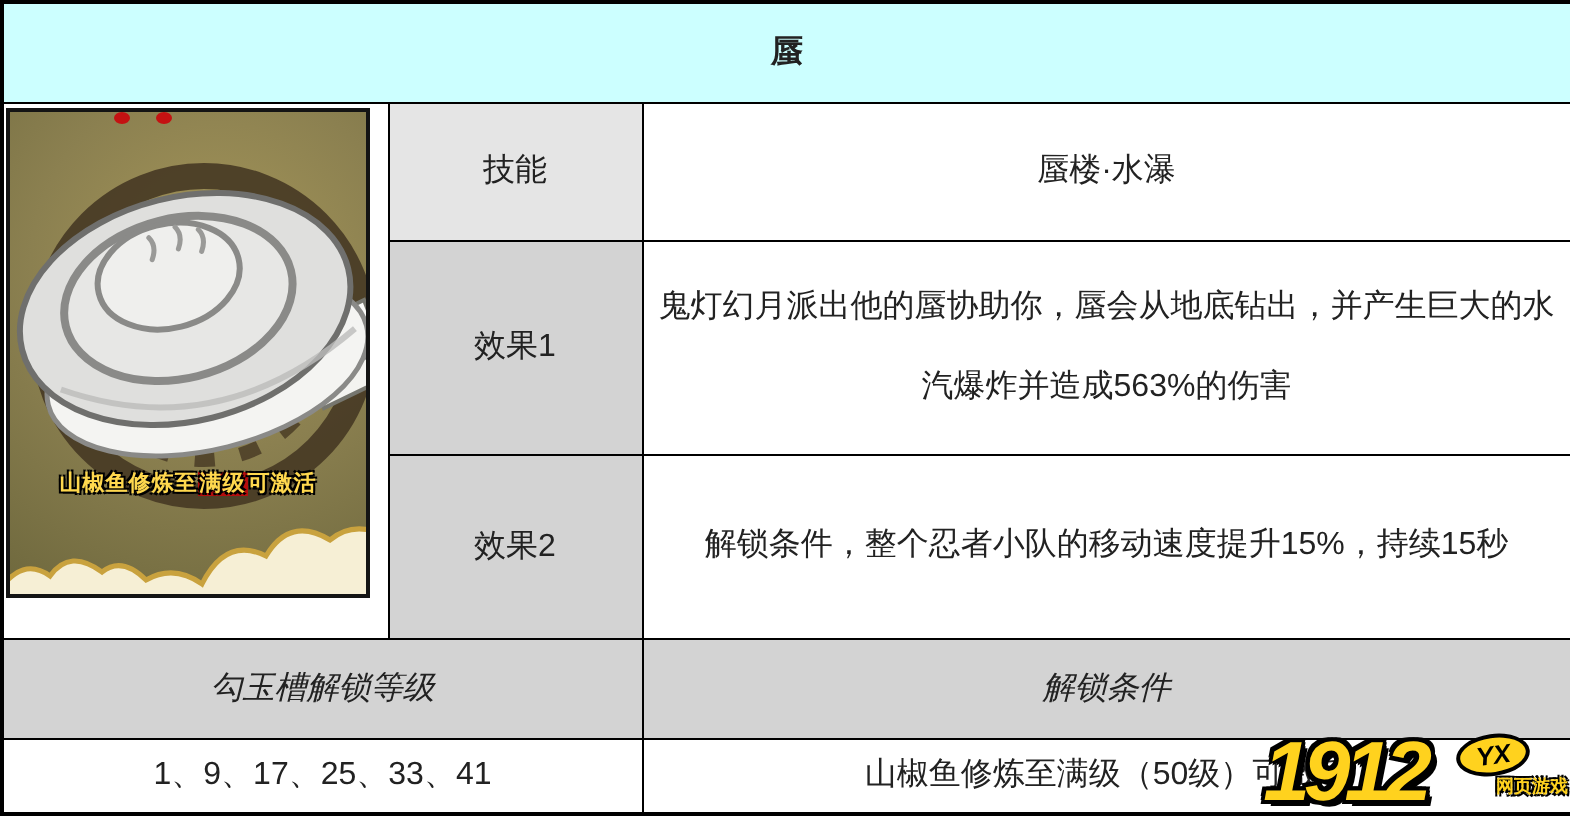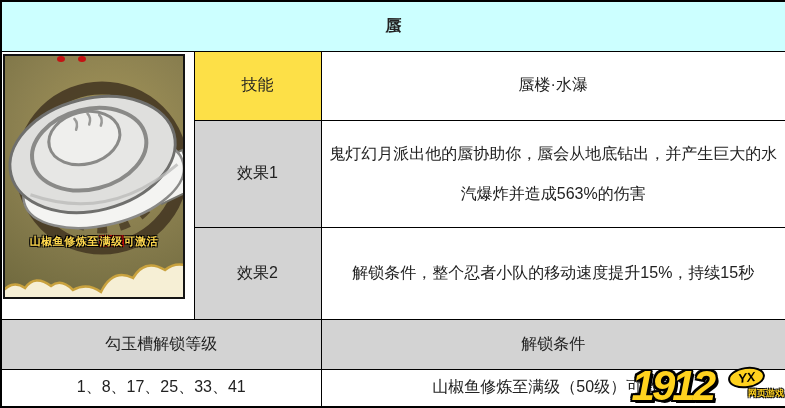--- a/index.html
+++ b/index.html
@@ -27,28 +27,28 @@
     text-align: center;
     vertical-align: middle;
     font-size: 16px;
     color: #222;
     overflow: hidden;
   }
   .r1 { height: 50px; }
   .r2 { height: 68px; }
   .r3 { height: 93px; }
   .r4 { height: 90px; }
-  .r5 { height: 50px; }
+  .r5 { height: 50px; font-style: italic; }
   .header-cell {
     background: #ccffff;
     color: #ff9c00;
     font-weight: bold;
     font-size: 18px;
   }
-  .label-orange { background: #fde047; color: #333; margin-left: 44px; }
+  .label-orange { background: #e5e5e5; color: #333; margin-left: 44px; }
   .label-gray   { background: #d3d3d3; color: #333; }
   .val { background: #fff; color: #222; }
   .val-multi { line-height: 2.5; padding: 12px 6px; }
   .red-text { color: #fe0000; }
 
   
   .img-cell { padding: 2px 7px 20px 1px; background: #fff; }
   .art {
     position: relative;
     width: 182px;
@@ -181,21 +181,21 @@
     <tr class="r5">
       <td colspan="2" class="label-gray">
         <span>勾玉槽解锁等级</span>
       </td>
       <td class="label-gray">
         <span>解锁条件</span>
       </td>
     </tr>
     <tr>
       <td colspan="2" class="val">
-        <span>1、8、17、25、33、41</span>
+        <span>1、9、17、25、33、41</span>
       </td>
       <td class="val red-text">
         <span>山椒鱼修炼至满级（50级）可激活</span>
       </td>
     </tr>
   </tbody>
     </table>
 
   <div class="logo">
     <span class="logo-num">1912</span>

